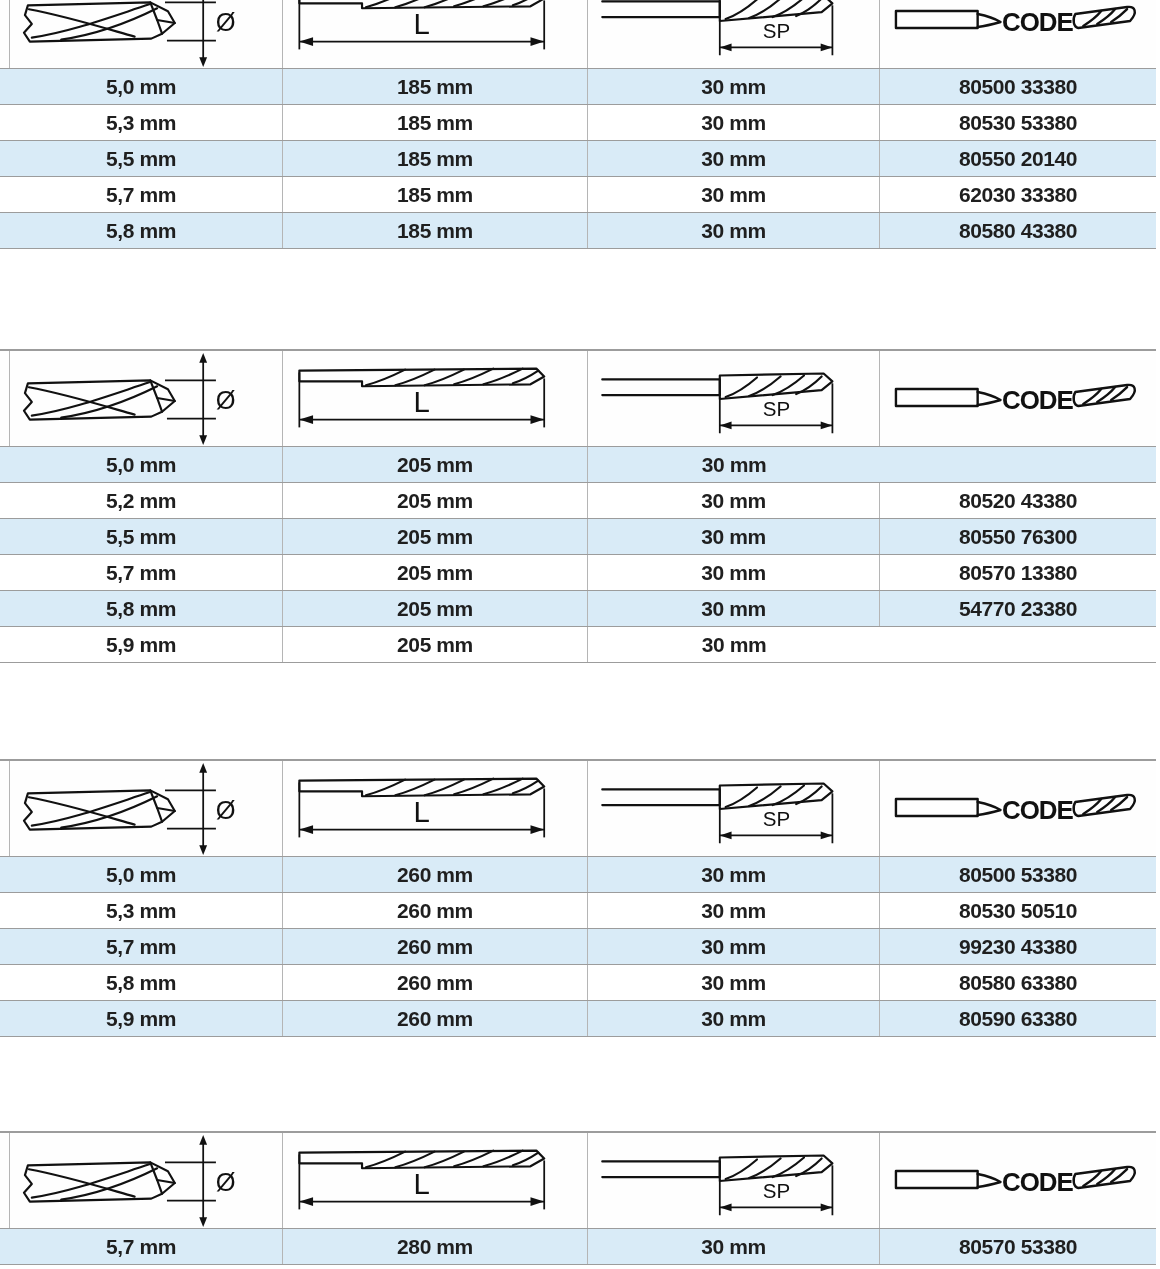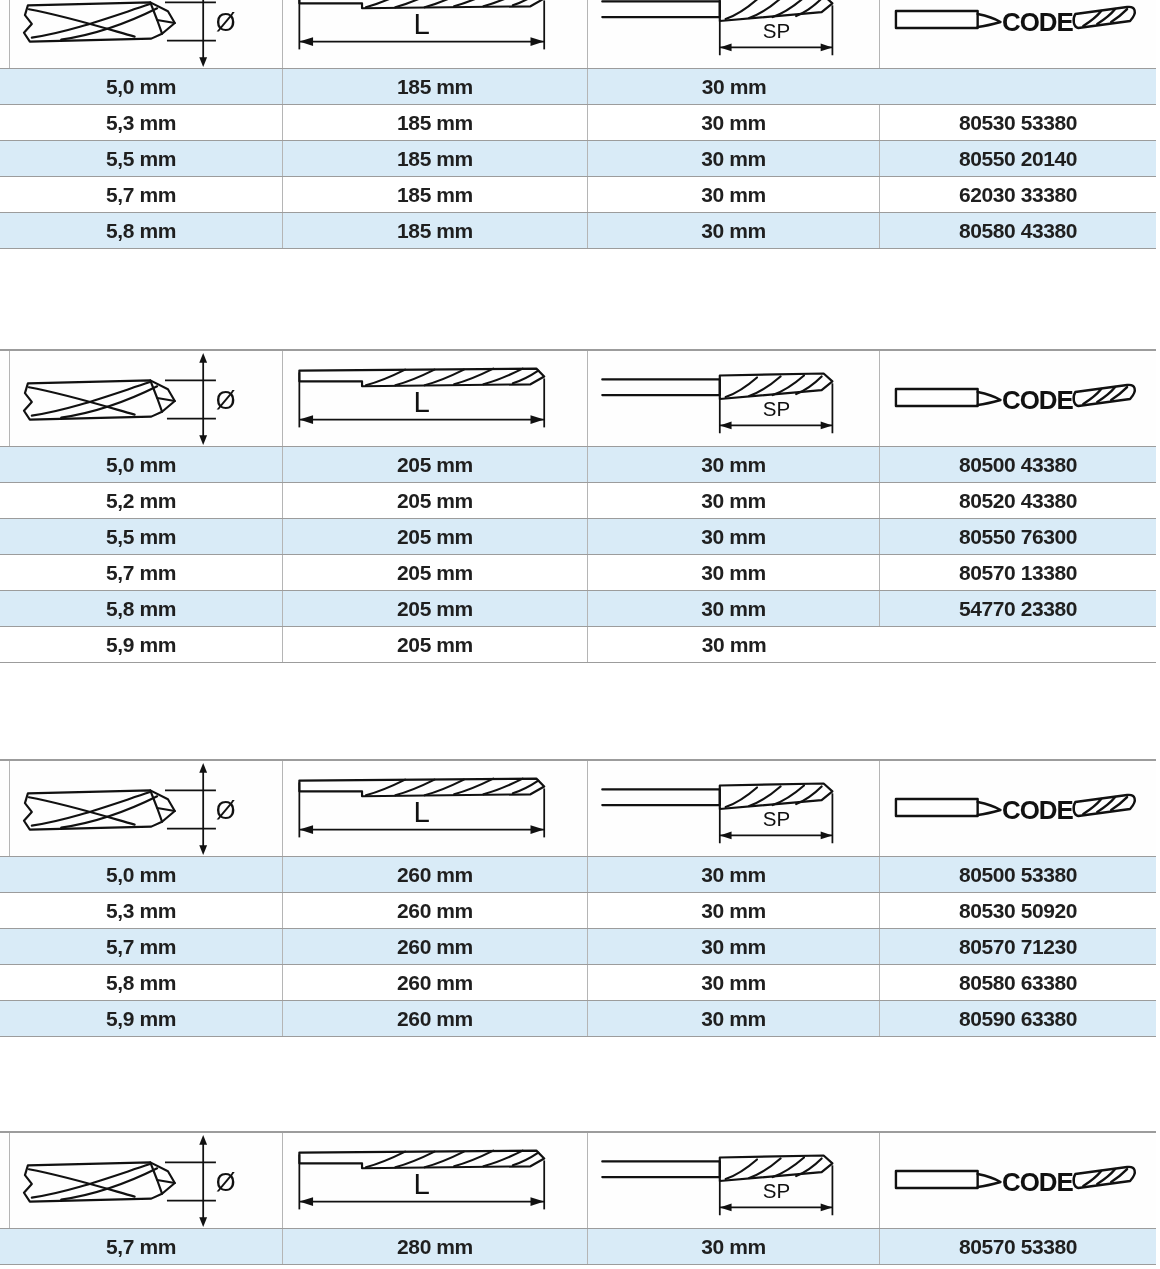--- a/index.html
+++ b/index.html
@@ -139,20 +139,21 @@
       <text x="158" y="40" text-anchor="middle" font-size="26" font-weight="bold" letter-spacing="-1">CODE</text>
     </svg>
   </div>
 </div>
     </div>
     <div class="tbody">
         <div class="row alt">
           <div class="cell">5,0 mm</div>
           <div class="cell">185 mm</div>
           <div class="cell">30 mm</div>
+          <div class="cell">80500 33380</div>
         </div>
         <div class="row plain">
           <div class="cell">5,3 mm</div>
           <div class="cell">185 mm</div>
           <div class="cell">30 mm</div>
           <div class="cell">80530 53380</div>
         </div>
         <div class="row alt">
           <div class="cell">5,5 mm</div>
           <div class="cell">185 mm</div>
@@ -253,21 +254,20 @@
       <text x="158" y="40" text-anchor="middle" font-size="26" font-weight="bold" letter-spacing="-1">CODE</text>
     </svg>
   </div>
 </div>
     </div>
     <div class="tbody">
         <div class="row alt">
           <div class="cell">5,0 mm</div>
           <div class="cell">205 mm</div>
           <div class="cell">30 mm</div>
-          <div class="cell">80500 43380</div>
         </div>
         <div class="row plain">
           <div class="cell">5,2 mm</div>
           <div class="cell">205 mm</div>
           <div class="cell">30 mm</div>
           <div class="cell">80520 43380</div>
         </div>
         <div class="row alt">
           <div class="cell">5,5 mm</div>
           <div class="cell">205 mm</div>
@@ -379,27 +379,27 @@
         <div class="row alt">
           <div class="cell">5,0 mm</div>
           <div class="cell">260 mm</div>
           <div class="cell">30 mm</div>
           <div class="cell">80500 53380</div>
         </div>
         <div class="row plain">
           <div class="cell">5,3 mm</div>
           <div class="cell">260 mm</div>
           <div class="cell">30 mm</div>
-          <div class="cell">80530 50920</div>
+          <div class="cell">80530 50510</div>
         </div>
         <div class="row alt">
           <div class="cell">5,7 mm</div>
           <div class="cell">260 mm</div>
           <div class="cell">30 mm</div>
-          <div class="cell">80570 71230</div>
+          <div class="cell">99230 43380</div>
         </div>
         <div class="row plain">
           <div class="cell">5,8 mm</div>
           <div class="cell">260 mm</div>
           <div class="cell">30 mm</div>
           <div class="cell">80580 63380</div>
         </div>
         <div class="row alt">
           <div class="cell">5,9 mm</div>
           <div class="cell">260 mm</div>

